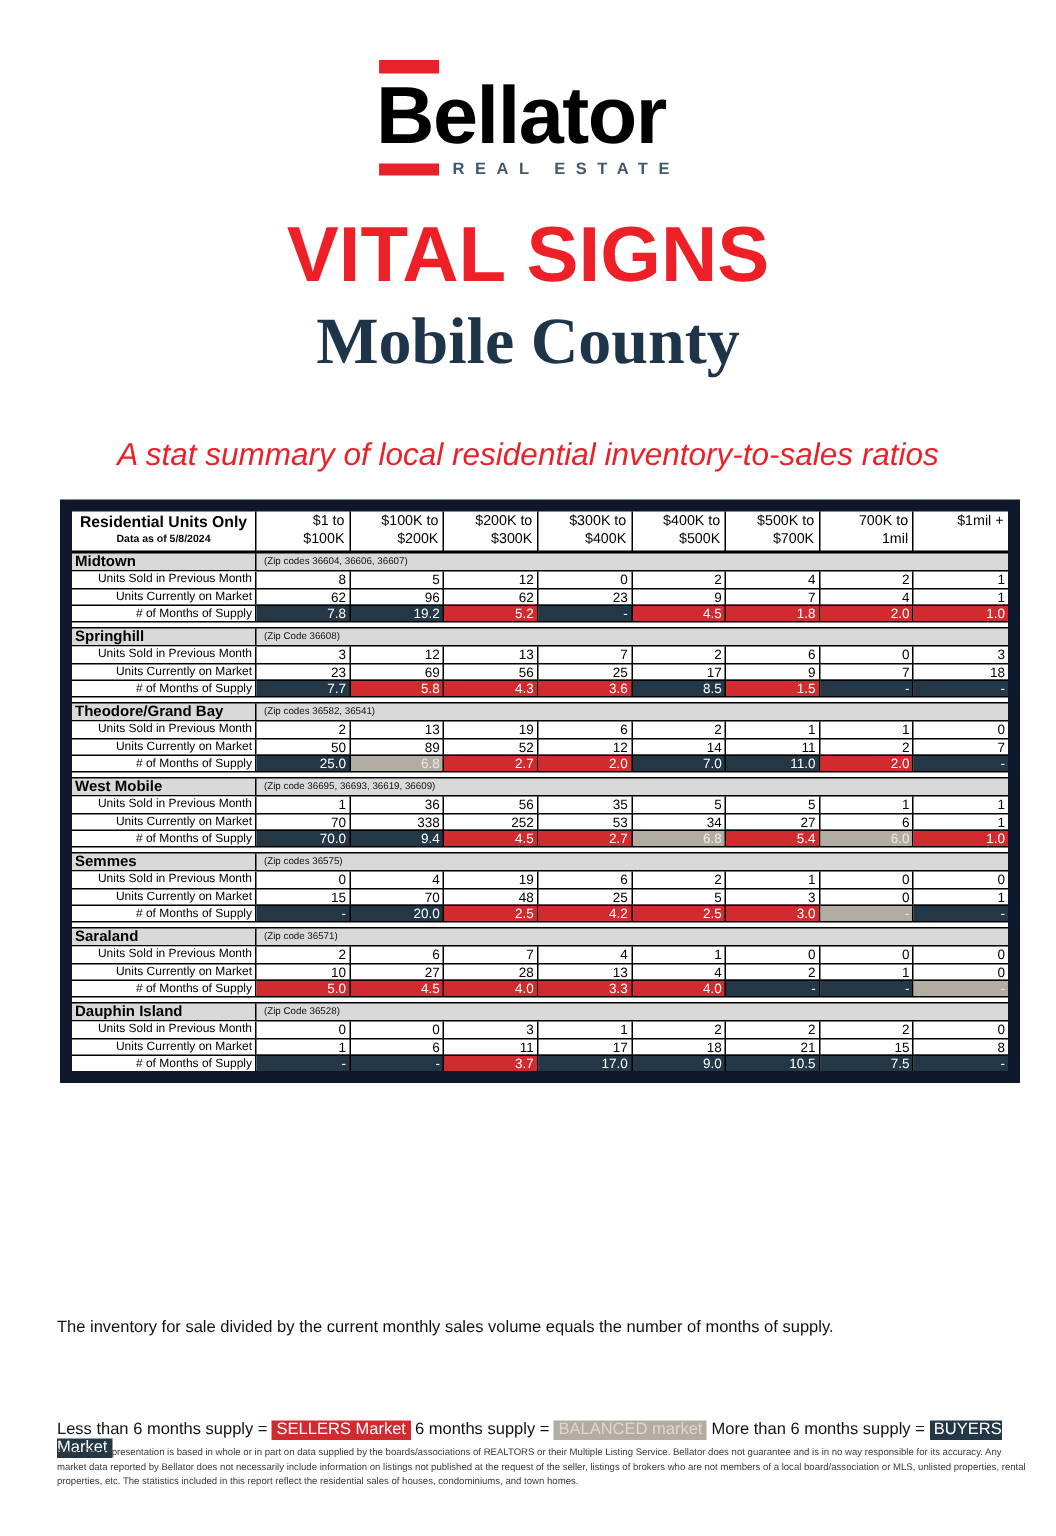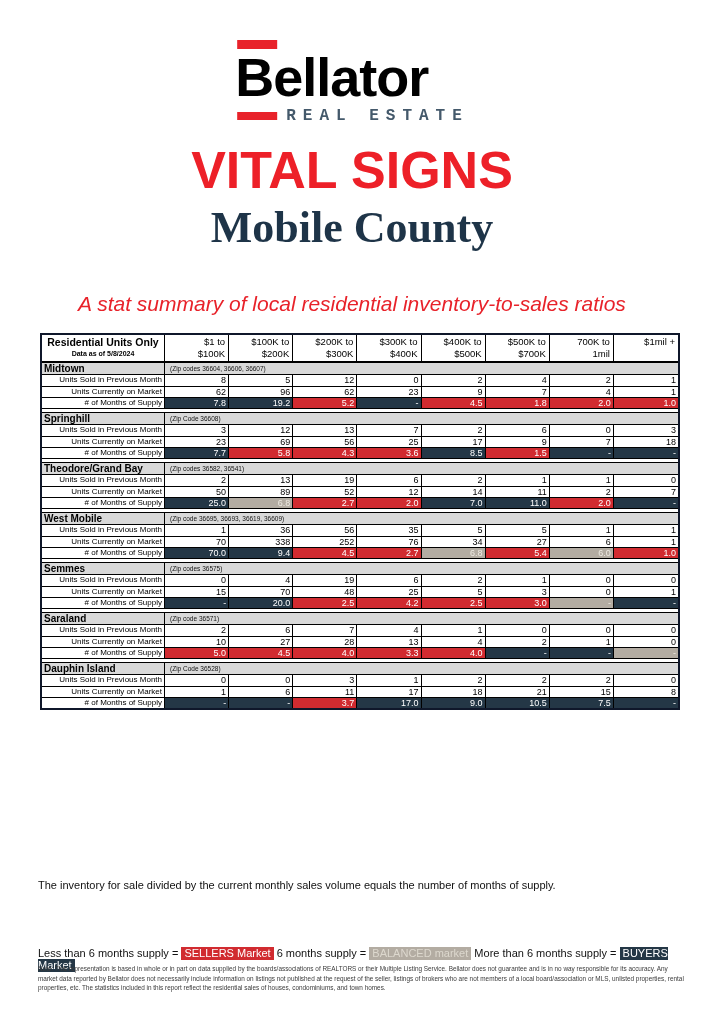--- a/index.html
+++ b/index.html
@@ -6,32 +6,32 @@
   html, body { background: #ffffff; }
   body { width: 704px; height: 1024px; font-family: "Liberation Sans", sans-serif; }
   .page { position: relative; width: 704px; height: 1024px; overflow: hidden; background: #fff; }
 
   
   .logo-inner { position: absolute; top: 40px; left: 50%; transform: translateX(-50%); display: flex; flex-direction: column; align-items: flex-start; }
   .logo-bar-top { width: 40px; height: 9px; background: #e8222a; margin-bottom: 3px; margin-left: 2px; }
   .logo-word { font-size: 54px; font-weight: 700; color: #000000; line-height: 0.95; letter-spacing: -1px; }
   .logo-bottom { display: flex; align-items: center; gap: 9px; margin-top: 4px; margin-left: 2px; }
   .logo-bar-bottom { width: 40px; height: 8px; background: #e8222a; }
-  .logo-sub { font-size: 16px; letter-spacing: 7px; color: #44596b; font-weight: 600; font-family: Liberation Mono, monospace; }
+  .logo-sub { font-size: 11px; letter-spacing: 7px; color: #44596b; font-weight: 600; }
 
   
   .vital { position: absolute; top: 140px; left: 0; width: 100%; text-align: center;
            font-size: 52px; font-weight: 700; letter-spacing: 0px; color: #ed2028; }
   .county { position: absolute; top: 202px; left: 0; width: 100%; text-align: center;
             font-family: "Liberation Serif", serif; font-size: 44px; font-weight: 700; color: #1e3448; }
   .tagline { position: absolute; top: 292px; left: 0; width: 100%; text-align: center;
              font-style: italic; font-size: 21px; color: #e8222a; }
 
   
-  .vtable { position: absolute; top: 333px; left: 40px; width: 640px; border: 2px solid #0f172a; background: #fff; }
+  .vtable { position: absolute; top: 333px; left: 40px; width: 640px; border: 8px solid #0f172a; background: #fff; }
   .hdr { display: grid; grid-template-columns: 123px repeat(8, 1fr); }
   .hdr .hc { border-right: 1px solid #000; border-bottom: 1px solid #000; height: 27px;
              text-align: right; font-size: 9.5px; line-height: 1.3; padding: 1px 3px 0 0; }
   .hdr .hc:last-child { border-right: none; }
   .hc.corner { text-align: center; padding: 1px 2px 0 2px; }
   .corner .t1 { font-weight: 700; font-size: 10.5px; line-height: 1.25; }
   .corner .t2 { font-weight: 700; font-size: 7px; line-height: 1.4; }
 
   .sec { display: grid; grid-template-columns: 123px 1fr; background: #d9d9d9;
          border-top: 1px solid #000; border-bottom: 1px solid #000; height: 13px; align-items: center; }
@@ -246,21 +246,21 @@
         <div class="nc">5</div>
         <div class="nc">5</div>
         <div class="nc">1</div>
         <div class="nc">1</div>
       </div>
       <div class="drow">
         <div class="lc">Units Currently on Market</div>
         <div class="nc">70</div>
         <div class="nc">338</div>
         <div class="nc">252</div>
-        <div class="nc">76</div>
+        <div class="nc">53</div>
         <div class="nc">34</div>
         <div class="nc">27</div>
         <div class="nc">6</div>
         <div class="nc">1</div>
       </div>
       <div class="drow supply">
         <div class="lc"># of Months of Supply</div>
         <div class="nc buyers">70.0</div>
         <div class="nc buyers">9.4</div>
         <div class="nc sellers">4.5</div>

